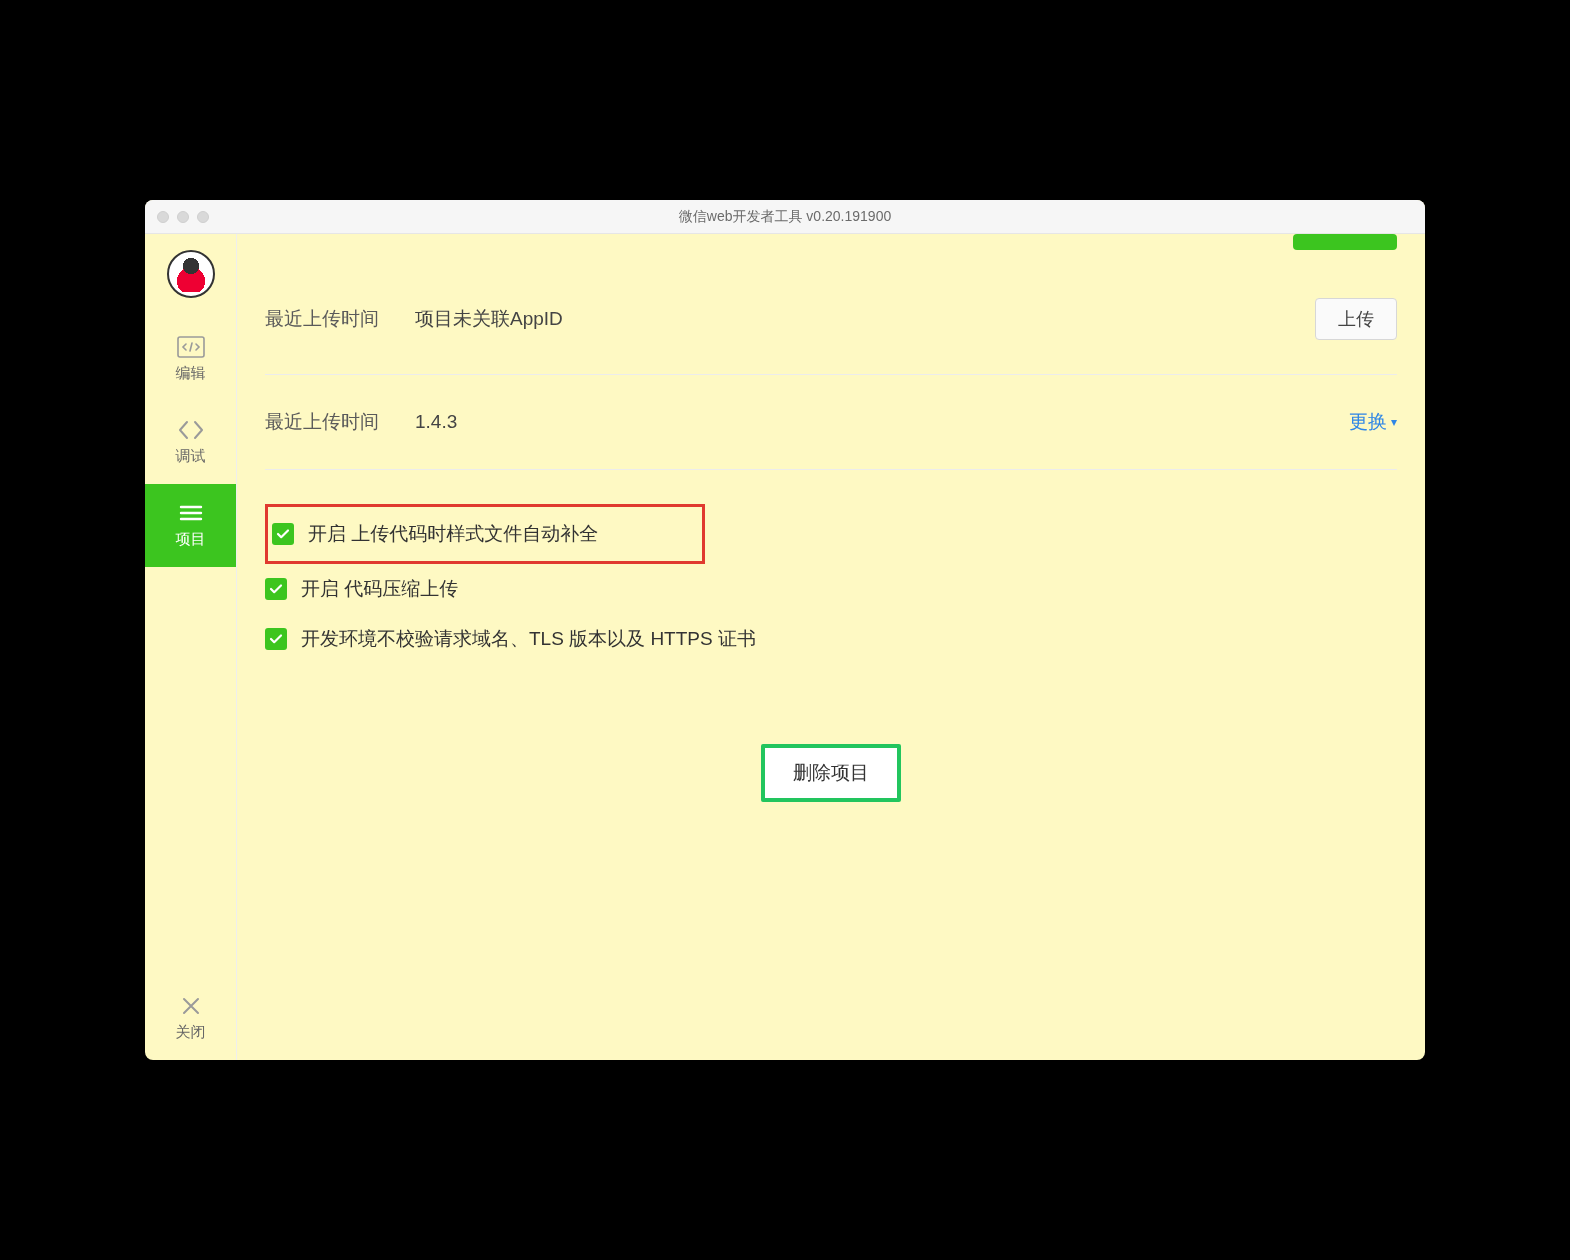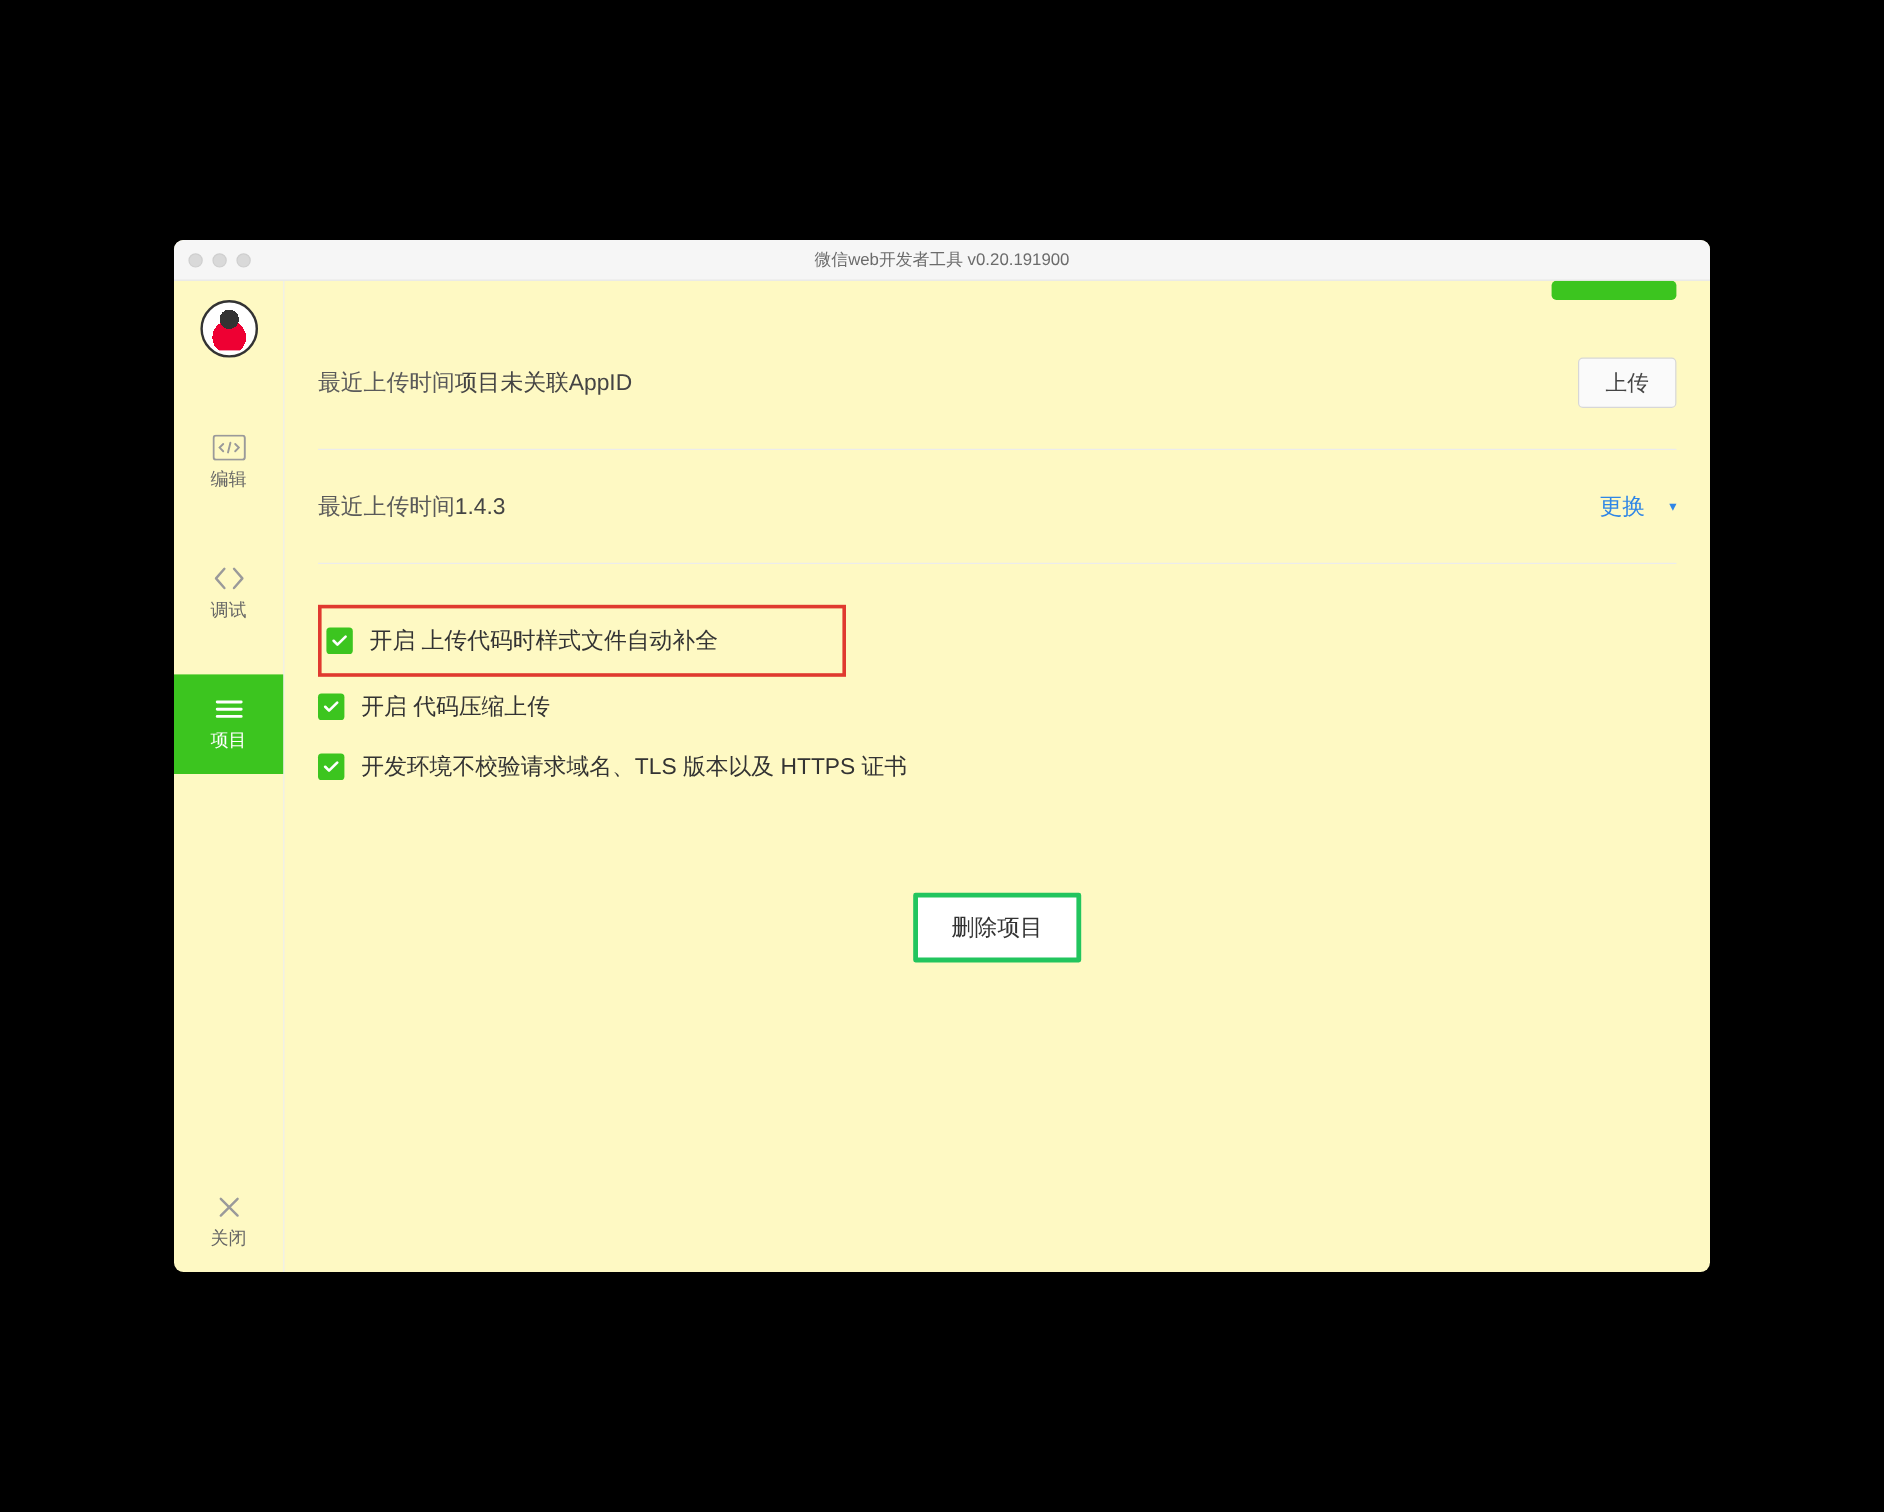--- a/index.html
+++ b/index.html
@@ -49,21 +49,20 @@
     display: flex;
     min-height: 0;
   }
   .sidebar {
     width: 92px;
     border-right: 1px solid #eee;
     display: flex;
     flex-direction: column;
     align-items: stretch;
     padding-top: 10px;
-    gap: 26px;
   }
   .avatar {
     width: 48px; height: 48px; border-radius: 50%;
     margin: 6px auto 20px;
     background: #fff; border: 2px solid #333;
     position: relative; overflow: hidden;
   }
   .avatar::before {
     content: ""; position: absolute; inset: 4px;
     background:
@@ -90,29 +89,29 @@
   }
   .section {
     border-bottom: 1px solid #ececec;
     padding: 34px 0;
   }
   .section:last-of-type { border-bottom: none; }
   .row {
     display: flex; align-items: center; justify-content: space-between;
     font-size: 19px; color: #444;
   }
-  .row .left { display: flex; align-items: baseline; }
+  .row .left { display: flex; gap: 36px; align-items: baseline; }
   .label { color: #5a5a5a; }
   .value { color: #444; }
   .btn {
     border: 1px solid #d7d7d7; background: #fafafa; color: #444;
     font-size: 18px; padding: 8px 22px; border-radius: 4px; cursor: pointer; text-align: center;
   }
   .link-toggle {
-    color: #2f86e6; font-size: 19px; cursor: pointer; display: inline-flex; align-items: center; gap: 20px;
+    color: #2f86e6; font-size: 19px; cursor: pointer; display: inline-flex; align-items: center; gap: 4px;
   }
   .link-toggle .caret { font-size: 12px; }
 
   .options { padding-top: 34px; }
   .opt {
     display: flex; align-items: center; gap: 14px;
     font-size: 19px; color: #333; padding: 12px 0;
   }
   .checkbox {
     width: 22px; height: 22px; border-radius: 3px; background: #3cc51f;

